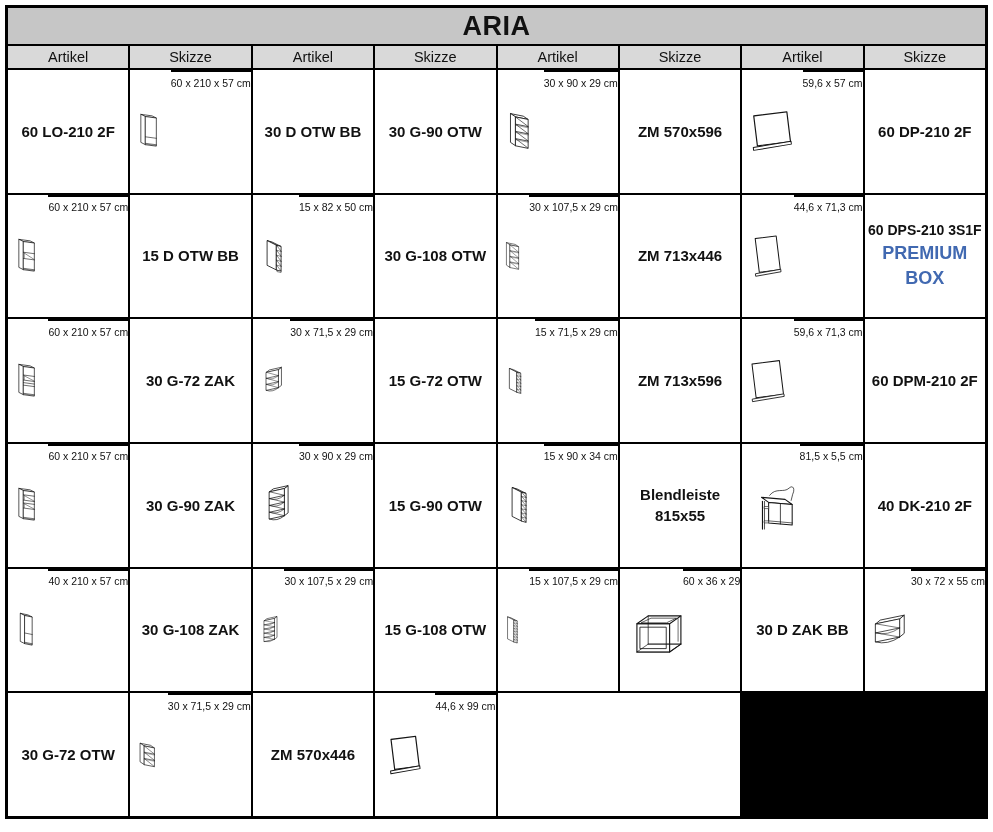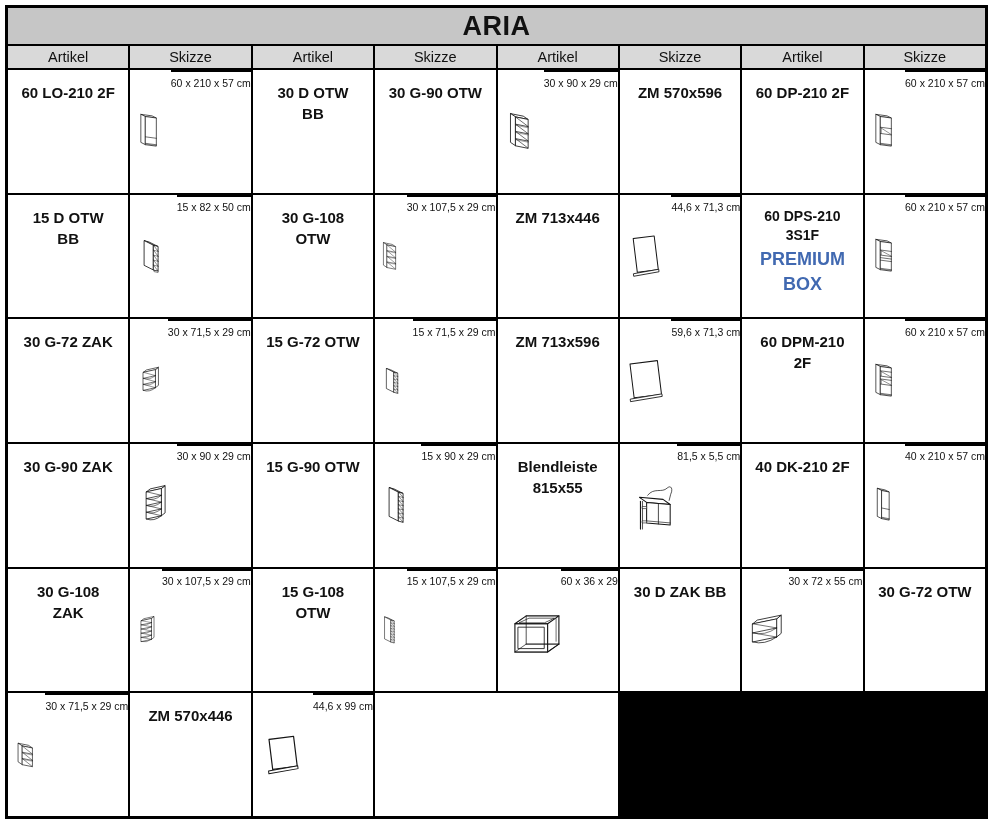--- a/index.html
+++ b/index.html
@@ -6,22 +6,22 @@
   html,body{margin:0;padding:0;background:#fff;font-family:"Liberation Sans",sans-serif;color:#111;}
   .page{width:993px;height:824px;box-sizing:border-box;padding:5px;}
   .grid{width:100%;height:100%;box-sizing:border-box;border:3px solid var(--line);
         background:var(--line);display:grid;
         grid-template-columns:repeat(8,1fr);
         grid-template-rows:36px 22px repeat(6,1fr);gap:2px;}
   .cell{background:#fff;min-width:0;min-height:0;}
   .title{grid-column:1/-1;background:var(--title-bg);display:flex;align-items:center;justify-content:center;
          font-weight:bold;font-size:27px;letter-spacing:.5px;}
   .head{background:var(--header-bg);display:flex;align-items:center;justify-content:center;font-size:14.5px;}
-  .artikel{display:flex;flex-direction:column;align-items:center;
-           font-weight:bold;font-size:15px;text-align:center;line-height:1.4;padding:12px;}
+  .artikel{display:flex;flex-direction:column;align-items:center;justify-content:center;
+           font-weight:bold;font-size:15px;text-align:center;line-height:1.4;padding:2px;}
   .art-label{white-space:pre-line;}
   .artikel.tight .art-label{font-size:14px;}
   .art-sub{color:var(--premium);font-size:18px;margin-top:1px;}
   .skizze{display:flex;flex-direction:row;}
   .sketch{flex:1;display:flex;align-items:center;justify-content:center;min-height:0;overflow:hidden;}
   .dim{flex:none;height:21px;border-top:2px solid var(--line);display:flex;align-items:center;justify-content:center;
        font-size:10.5px;}
   .empty{grid-column:span 2;}
 </style>
 </head>
@@ -78,20 +78,31 @@
             <line x1="43.8" y1="16" x2="72.2" y2="37.5" stroke-width="1.5"></line>
             <line x1="43.8" y1="33.5" x2="72.2" y2="55" stroke-width="1.5"></line>
             <line x1="43.8" y1="51" x2="72.2" y2="72.5" stroke-width="1.5"></line>
             <line x1="43.8" y1="68.5" x2="72.2" y2="90" stroke-width="1.5"></line>
           </svg>
         </div>
         <div class="dim">30 x 90 x 29 cm</div>
       </div>
     <div class="cell artikel">
         <div class="art-label">ZM 570x596</div>
+      </div>
+    <div class="cell skizze">
+        <div class="sketch">
+          <svg width="112" height="98" viewBox="0 0 112 98" fill="none" stroke="#151515" stroke-linecap="round" stroke-linejoin="round">
+            <g transform="rotate(-7 56 45)">
+              <rect x="25" y="17" width="62" height="56" fill="#fff" stroke-width="2.2"></rect>
+              <polygon fill="#fff" stroke-width="1.8" points="17,75 88,72 88,77.5 17,80.5"></polygon>
+            </g>
+          </svg>
+        </div>
+        <div class="dim">59,6 x 57 cm</div>
       </div>
 
     <div class="cell artikel">
         <div class="art-label">60 DP-210 2F</div>
       </div>
     <div class="cell skizze">
         <div class="sketch">
           <svg width="112" height="98" viewBox="0 0 112 98" fill="none" stroke="#151515" stroke-linecap="round" stroke-linejoin="round">
             <polygon points="31,3 61,7 73,13 43,9" fill="#fff" stroke-width="2"></polygon>
             <polygon points="31,3 43,9 43,87 31,81" fill="#fff" stroke-width="2"></polygon>
@@ -313,21 +324,21 @@
             <line x1="57" y1="78" x2="68" y2="81" stroke-width="1.2"></line>
             <line x1="57" y1="18" x2="68" y2="30.5" stroke-width="1.2"></line>
             <line x1="57" y1="28" x2="68" y2="40.5" stroke-width="1.2"></line>
             <line x1="57" y1="38" x2="68" y2="50.5" stroke-width="1.2"></line>
             <line x1="57" y1="48" x2="68" y2="60.5" stroke-width="1.2"></line>
             <line x1="57" y1="58" x2="68" y2="70.5" stroke-width="1.2"></line>
             <line x1="57" y1="68" x2="68" y2="80.5" stroke-width="1.2"></line>
             <line x1="57" y1="78" x2="68" y2="90.5" stroke-width="1.2"></line>
           </svg>
         </div>
-        <div class="dim">15 x 90 x 29 cm</div>
+        <div class="dim">15 x 90 x 34 cm</div>
       </div>
     <div class="cell artikel">
         <div class="art-label">Blendleiste
 815x55</div>
       </div>
     <div class="cell skizze">
         <div class="sketch">
           <svg width="112" height="98" viewBox="0 0 112 98" fill="none" stroke="#151515" stroke-linecap="round" stroke-linejoin="round">
             <polygon points="38,34 84,38 98,48 52,44" fill="#fff" stroke-width="2"></polygon>
             <polygon points="52,44 98,48 98,88 52,84" fill="#fff" stroke-width="2"></polygon>

